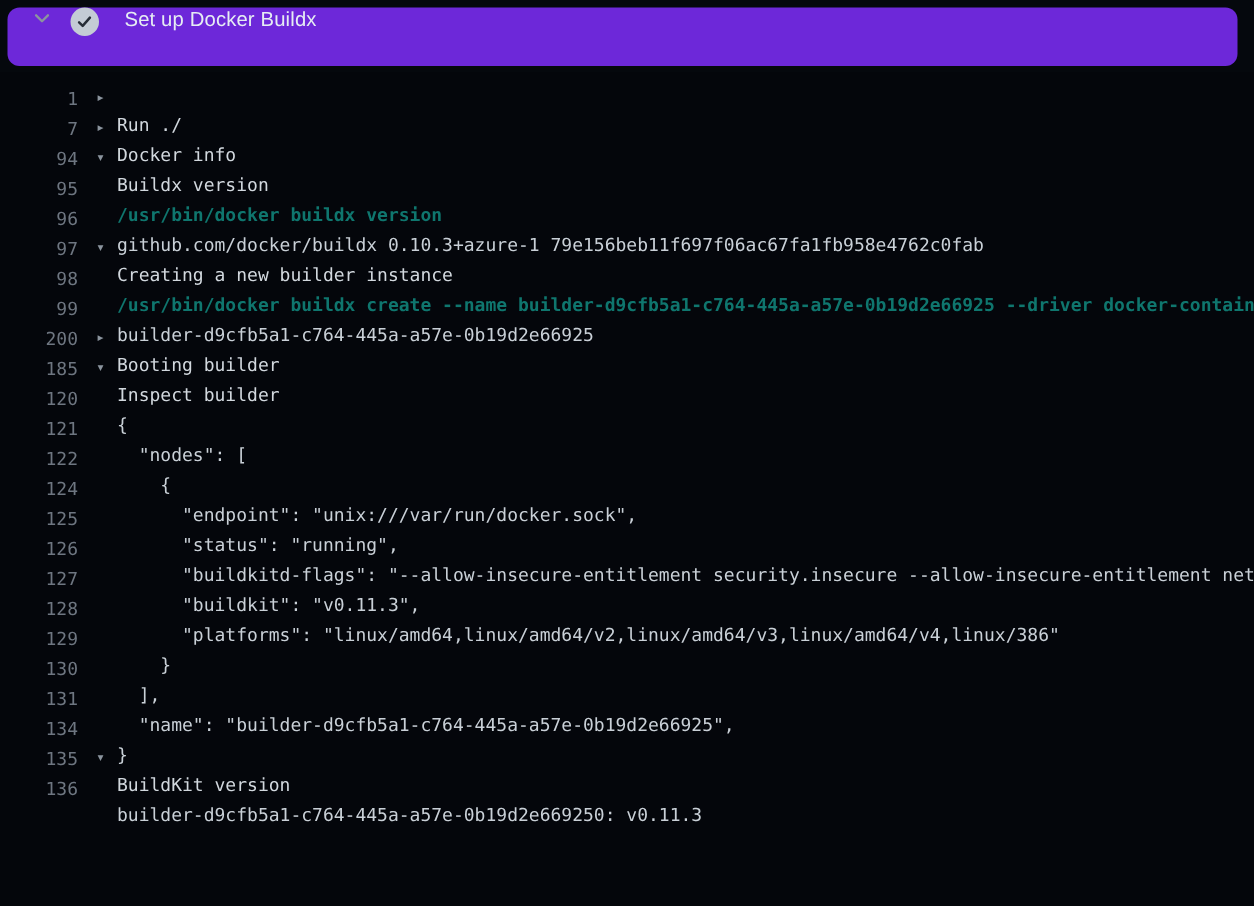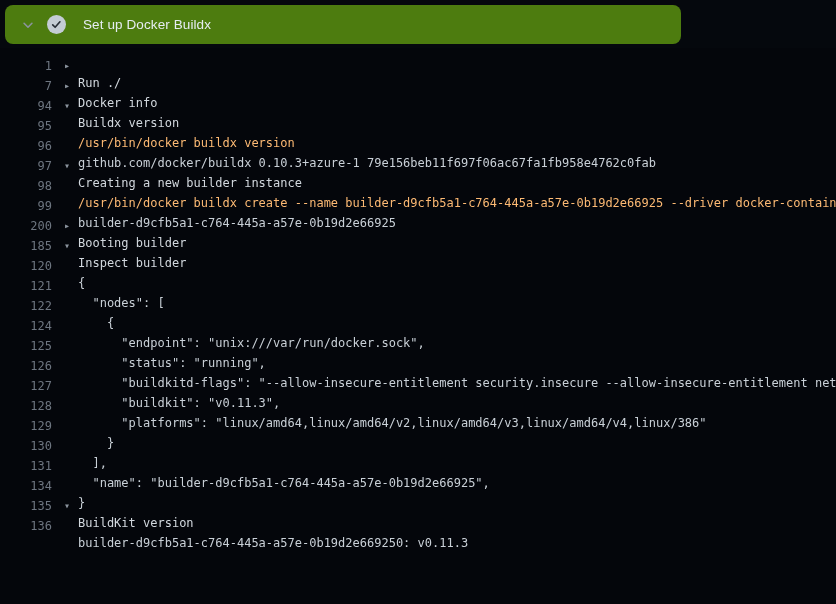--- a/index.html
+++ b/index.html
@@ -7,25 +7,24 @@
     padding: 0;
     background: #05080d;
     width: 836px;
     height: 604px;
     overflow: hidden;
     font-family: "Liberation Sans", sans-serif;
   }
   .step-header {
     position: absolute;
     left: 5px; top: 5px;
-    width: 676px; height: 39px;
-    background: #4d7c0f;
+    width: 820px; height: 39px;
+    background: #6d28d9;
     border-radius: 8px;
     display: flex;
-    align-items: center;
     cursor: pointer;
   }
   .chev {
     width: 30px;
     display: flex;
     justify-content: center;
     color: #8b949e;
     margin-left: 8px;
   }
   .status-circle {
@@ -72,21 +71,21 @@
   .arrow {
     width: 14px;
     flex: 0 0 14px;
     margin-left: 12px;
     color: #8b949e;
     font-size: 10px;
     text-align: left;
   }
   .line-text { color: #c9d0d7; margin-top: 17px; }
   .log-row.section .line-text { color: #d2d8de; }
-  .log-row.command .line-text { color: #fdba74; }
+  .log-row.command .line-text { color: #0f766e; font-weight: bold; }
   .log-row.section { cursor: pointer; }
 </style>
 </head>
 <body>
 
 <div class="step-header">
   <span class="chev">
     <svg width="14" height="14" viewBox="0 0 16 16">
       <path d="M3.5 6l4.5 4.5L12.5 6" fill="none" stroke="#8b949e" stroke-width="1.8" stroke-linecap="round" stroke-linejoin="round"></path>
     </svg>

